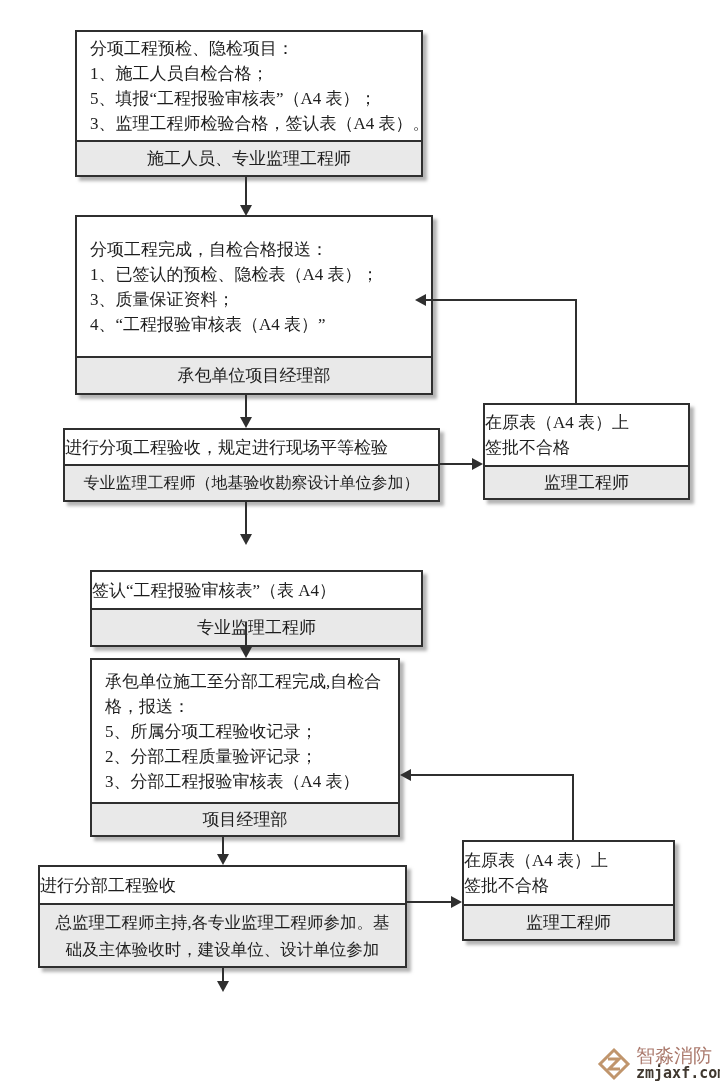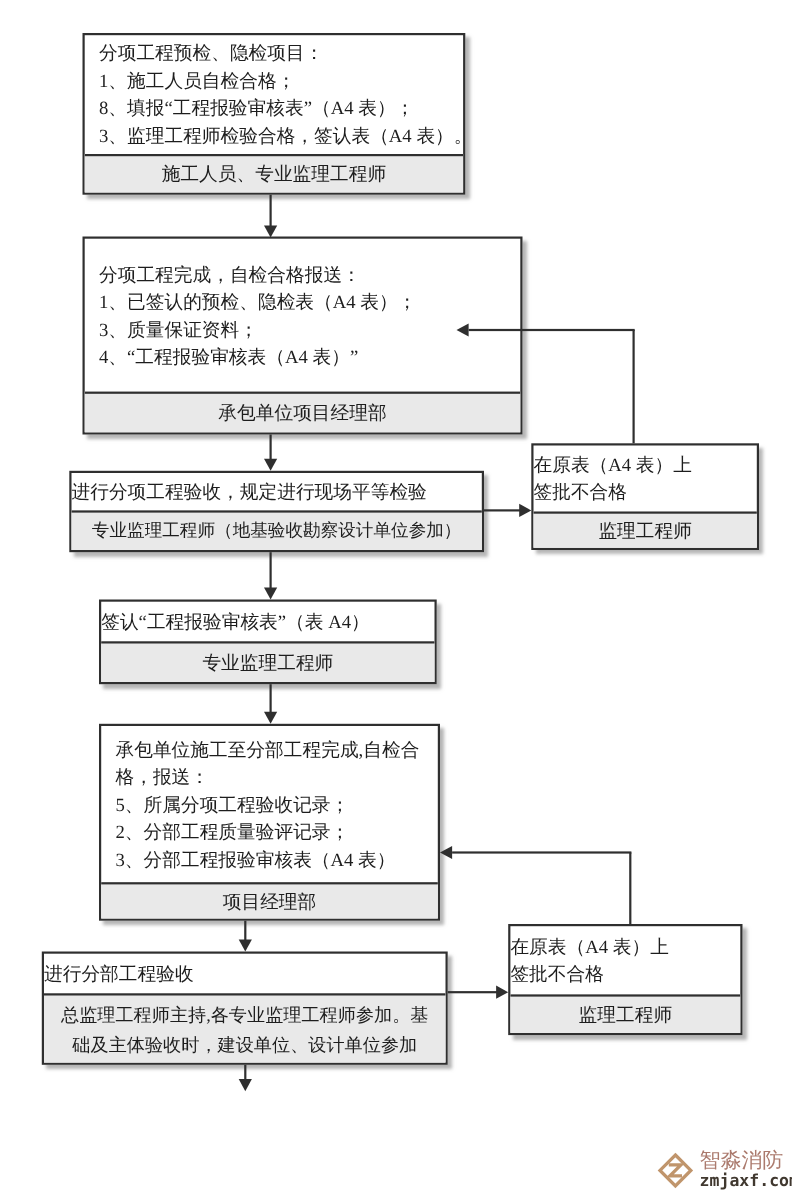--- a/index.html
+++ b/index.html
@@ -45,27 +45,27 @@
 </style>
 </head>
 <body>
 
 <div class="canvas">
 
   <div class="flowbox" style="left:75px;top:30px;width:348px;height:147px;">
     <div class="fb-body list" style="height:108px;">
       <div class="fb-line">分项工程预检、隐检项目：</div>
       <div class="fb-line">1、施工人员自检合格；</div>
-      <div class="fb-line">8、填报“工程报验审核表”（A4 表）；</div>
+      <div class="fb-line">5、填报“工程报验审核表”（A4 表）；</div>
       <div class="fb-line">3、监理工程师检验合格，签认表（A4 表）。</div>
     </div>
     <div class="fb-footer">施工人员、专业监理工程师</div>
   </div>
 
-  <div class="flowbox" style="left:75px;top:215px;width:400px;height:180px;">
+  <div class="flowbox" style="left:75px;top:215px;width:358px;height:180px;">
     <div class="fb-body list" style="height:139px;">
       <div class="fb-line">分项工程完成，自检合格报送：</div>
       <div class="fb-line">1、已签认的预检、隐检表（A4 表）；</div>
       <div class="fb-line">3、质量保证资料；</div>
       <div class="fb-line">4、“工程报验审核表（A4 表）”</div>
     </div>
     <div class="fb-footer">承包单位项目经理部</div>
   </div>
 
   <div class="flowbox" style="left:63px;top:428px;width:377px;height:74px;">
@@ -76,21 +76,21 @@
   </div>
 
   <div class="flowbox" style="left:483px;top:403px;width:207px;height:97px;">
     <div class="fb-body center" style="height:60px;">
       <div class="fb-line">在原表（A4 表）上</div>
       <div class="fb-line">签批不合格</div>
     </div>
     <div class="fb-footer">监理工程师</div>
   </div>
 
-  <div class="flowbox" style="left:90px;top:545px;width:307px;height:77px;">
+  <div class="flowbox" style="left:90px;top:570px;width:333px;height:77px;">
     <div class="fb-body center" style="height:36px;">
       <div class="fb-line">签认“工程报验审核表”（表 A4）</div>
     </div>
     <div class="fb-footer">专业监理工程师</div>
   </div>
 
   <div class="flowbox" style="left:90px;top:658px;width:310px;height:179px;">
     <div class="fb-body list" style="height:142px;">
       <div class="fb-line">承包单位施工至分部工程完成,自检合</div>
       <div class="fb-line">格，报送：</div>

